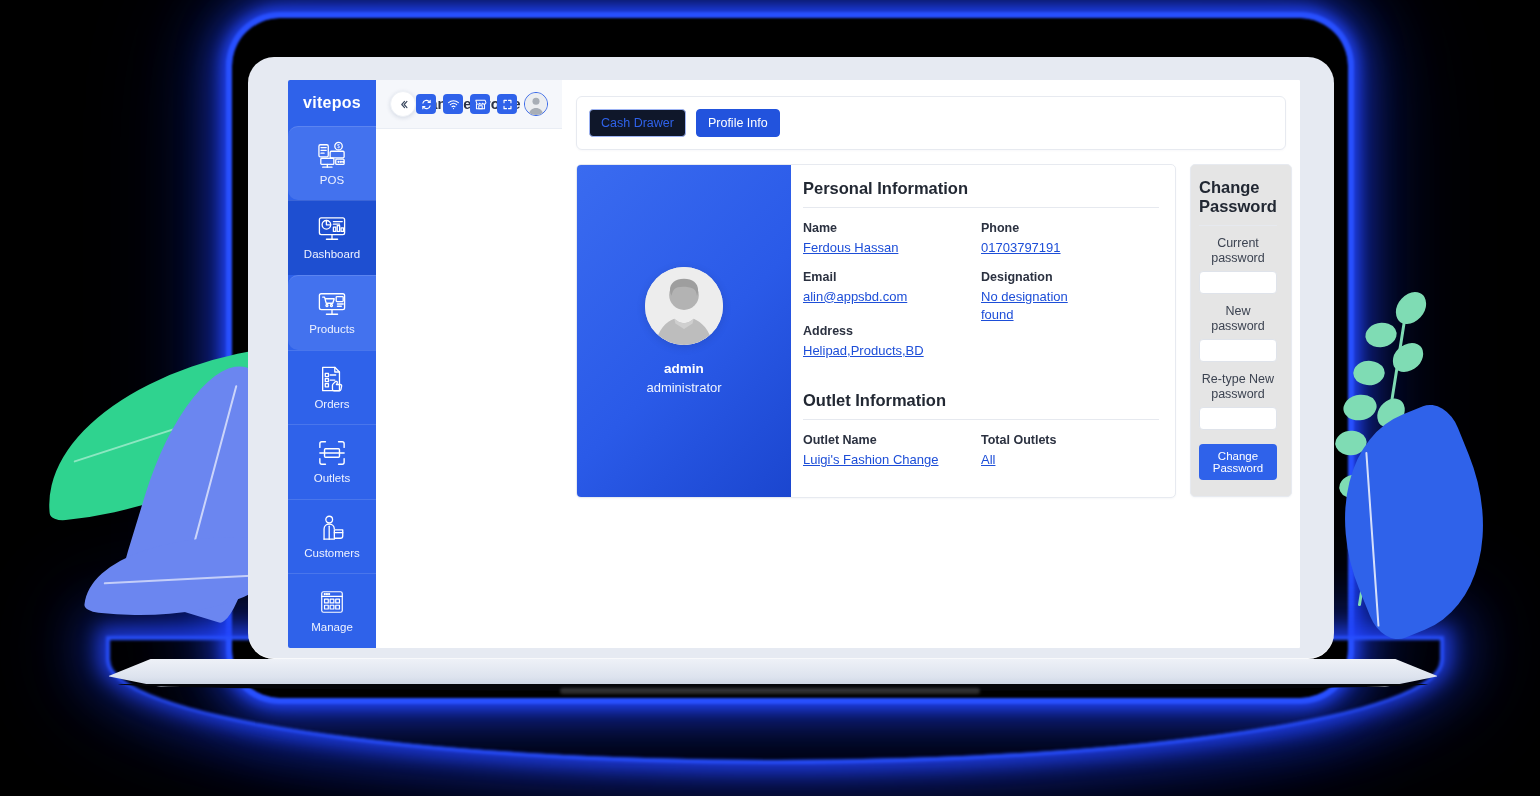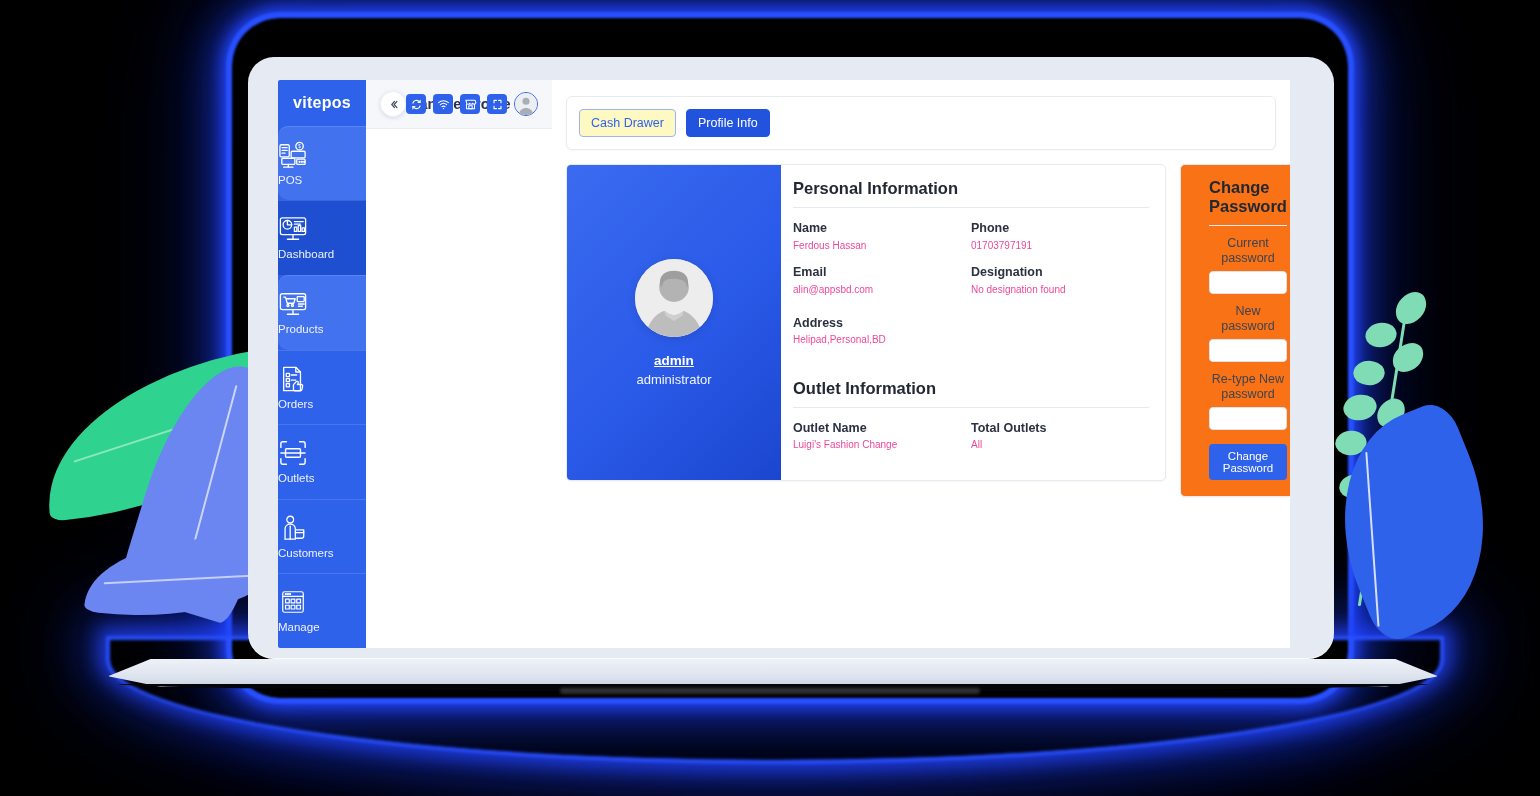--- a/index.html
+++ b/index.html
@@ -93,36 +93,36 @@
     background:#05060a;border-radius:0 0 50% 50%/0 0 100% 100%;
     filter:blur(.6px);
   }
   .laptop-foot{
     position:absolute;left:560px;top:688px;width:420px;height:6px;
     background:rgba(255,255,255,.18);border-radius:3px;filter:blur(1.5px);
   }
 
   
   .screen{
-    position:absolute;left:278px;top:80px;width:1012px;height:568px;
+    position:absolute;left:288px;top:80px;width:1012px;height:568px;
     background:#ffffff;overflow:hidden;display:flex;
     border-radius:2px;
   }
 
   
   .sidebar{
     width:88px;flex:0 0 88px;background:#2f62ea;
     display:flex;flex-direction:column;color:#fff;
   }
   .brand{
     height:46px;display:flex;align-items:center;justify-content:center;
     font-size:16px;font-weight:700;letter-spacing:.3px;color:#fff;
   }
   .nav-item{
-    height:74px;display:flex;flex-direction:column;
+    height:74px;display:flex;flex-direction:column;align-items:center;
     justify-content:center;gap:6px;cursor:pointer;
     border-top:1px solid rgba(255,255,255,.13);
     position:relative;
   }
   .nav-item .nav-label{font-size:11.5px;color:#eef2ff;line-height:1;}
   .nav-item.active{background:#1e4fd1;}
   .nav-item.hoverish{background:#4372ee;border-radius:10px 0 0 10px;}
   .nav-ico{width:30px;height:28px;display:block;}
   .nav-ico svg{width:100%;height:100%;display:block;}
 
@@ -159,59 +159,59 @@
 
   .tabcard{
     border:1px solid #e7eaf0;border-radius:6px;background:#fff;
     padding:12px 12px;display:flex;gap:10px;align-items:center;
     box-shadow:0 1px 2px rgba(20,40,90,.03);
   }
   .btn{
     font-size:12.5px;padding:6px 11px;border-radius:4px;cursor:pointer;
     line-height:1.15;white-space:nowrap;font-family:inherit;
   }
-  .btn-outline{background:#fef9c3;color:#2f62ea;border:1px solid #9db3f3;}
+  .btn-outline{background:#0f172a;color:#2f62ea;border:1px solid #9db3f3;}
   .btn-primary{background:#2253dd;color:#fff;border:1px solid #2253dd;}
 
   .row{display:flex;gap:14px;margin-top:14px;align-items:flex-start;}
 
   .profile-card{
     flex:0 0 598px;display:flex;border:1px solid #e7eaf0;border-radius:5px;
     overflow:hidden;background:#fff;box-shadow:0 1px 2px rgba(20,40,90,.04);
     min-height:295px;
   }
   .profile-left{
     flex:0 0 198px;background:linear-gradient(135deg,#3a6bf0 0%,#2a5ae8 55%,#1b46cf 100%);
     display:flex;flex-direction:column;align-items:center;justify-content:center;
     color:#fff;padding:16px 8px;
   }
   .avatar-big{
     width:78px;height:78px;border-radius:50%;overflow:hidden;background:#e8e8e8;
     box-shadow:0 2px 10px rgba(0,0,0,.12);display:block;
   }
   .avatar-big svg{width:100%;height:100%;display:block;}
-  .p-name{margin-top:16px;font-size:13.5px;font-weight:600;text-decoration:underline;}
+  .p-name{margin-top:16px;font-size:13.5px;font-weight:600;}
   .p-role{margin-top:4px;font-size:13px;font-weight:400;color:#f0f4ff;}
 
   .profile-right{flex:1;padding:14px 16px 16px 12px;min-width:0;}
   .sec-title{
     font-size:16.5px;font-weight:600;color:#222833;
     padding-bottom:9px;border-bottom:1px solid #e6e9ef;margin:0 0 12px 0;
   }
   .sec-title.second{margin-top:20px;}
   .grid2{display:flex;gap:0;}
   .grid2 > div{flex:1;min-width:0;}
   .fld{margin-bottom:11px;}
   .fld-label{font-size:12.5px;font-weight:700;color:#2b3140;line-height:1.35;}
-  .fld-value{font-size:10px;color:#ec4899;line-height:1.42;margin-top:2px;}
+  .fld-value{font-size:13px;color:#1d4ed8;line-height:1.42;margin-top:2px;text-decoration:underline;}
   .narrow{max-width:118px;}
 
   .pw-card{
-    flex:1;border:1px solid #e7eaf0;border-radius:5px;background:#f97316;
-    padding:13px 14px 16px 28px;box-shadow:0 1px 2px rgba(20,40,90,.04);
+    flex:1;border:1px solid #e7eaf0;border-radius:5px;background:#e5e5e5;
+    padding:13px 14px 16px 8px;box-shadow:0 1px 2px rgba(20,40,90,.04);
   }
   .pw-title{
     font-size:16.5px;font-weight:600;color:#222833;
     padding-bottom:9px;border-bottom:1px solid #e6e9ef;margin:0 0 10px 0;
   }
   .pw-label{font-size:12.5px;color:#3c4351;margin-bottom:5px;line-height:1.2;text-align:center;}
   .pw-input{
     width:100%;box-sizing:border-box;height:23px;border:1px solid #dfe3ea;
     border-radius:4px;background:#fff;margin-bottom:10px;outline:none;
     font-family:inherit;font-size:12px;padding:0 7px;color:#2b3140;
@@ -473,21 +473,21 @@
                   <div class="fld">
                     <div class="fld-label">Name</div>
                     <div class="fld-value">Ferdous Hassan</div>
                   </div>
                   <div class="fld">
                     <div class="fld-label">Email</div>
                     <div class="fld-value">alin@appsbd.com</div>
                   </div>
                   <div class="fld" style="margin-top:17px;">
                     <div class="fld-label">Address</div>
-                    <div class="fld-value">Helipad,Personal,BD</div>
+                    <div class="fld-value">Helipad,Products,BD</div>
                   </div>
                 </div>
                 <div>
                   <div class="fld">
                     <div class="fld-label">Phone</div>
                     <div class="fld-value">01703797191</div>
                   </div>
                   <div class="fld">
                     <div class="fld-label">Designation</div>
                     <div class="fld-value narrow">No designation found</div>

